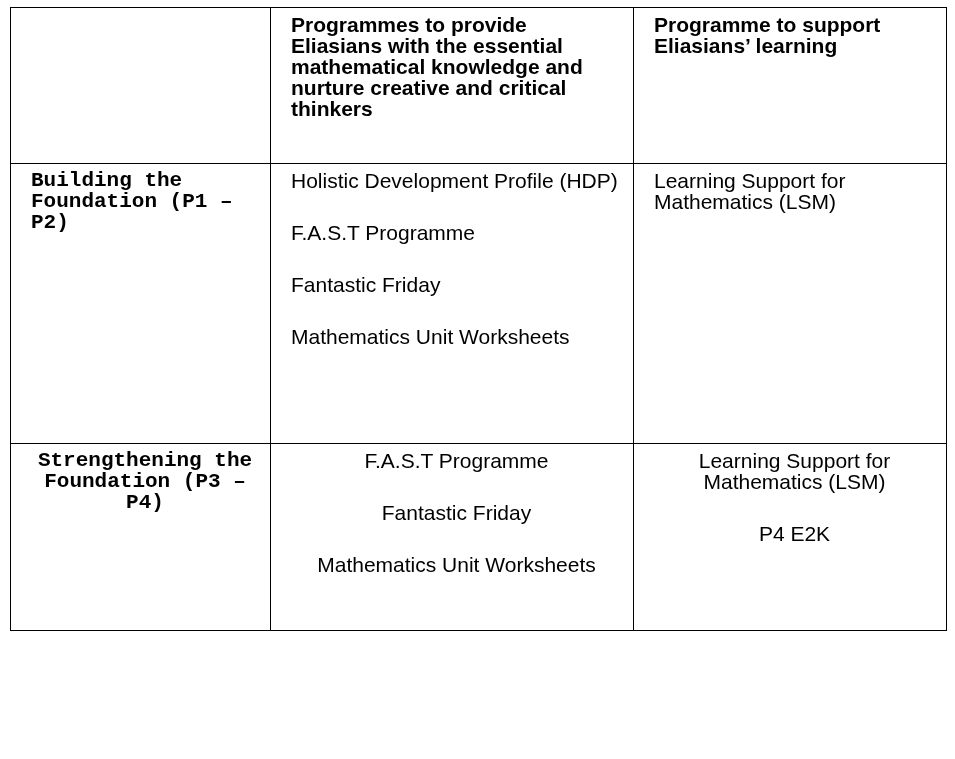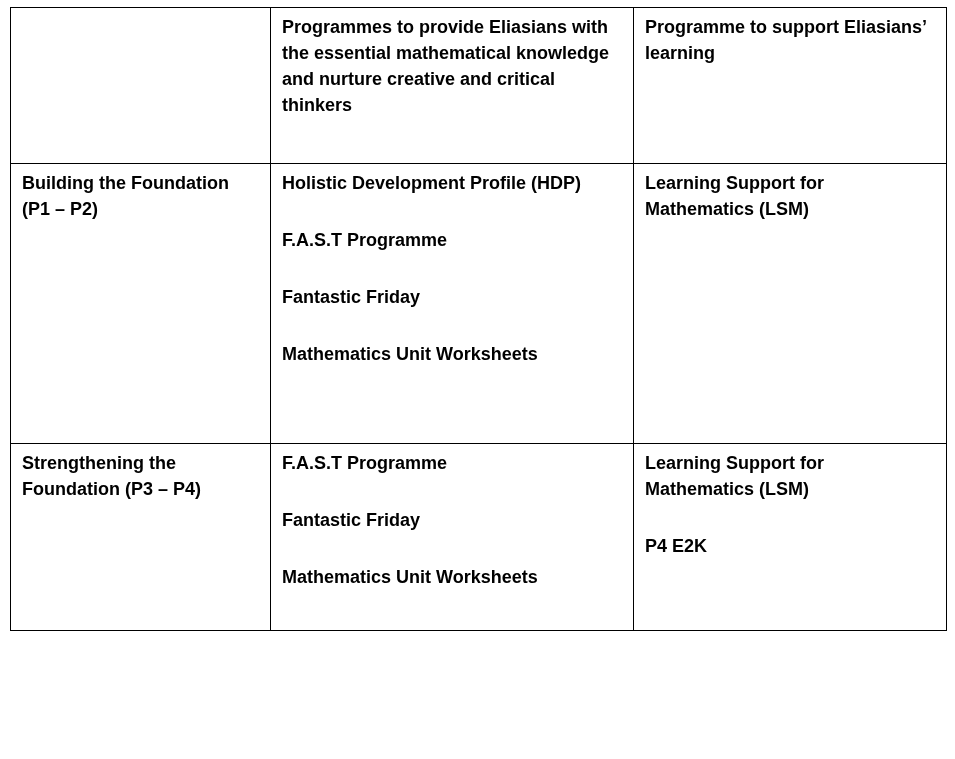--- a/index.html
+++ b/index.html
@@ -1,29 +1,29 @@
 <!DOCTYPE html>
 <html><head>
   <meta charset="utf-8">
   <style>
     html, body { margin: 0; padding: 0; background: #ffffff; }
     body { width: 955px; height: 759px; position: relative; overflow: hidden;
            font-family: "Liberation Sans", "DejaVu Sans", sans-serif; color: #000; }
     table.prog { position: absolute; left: 10px; top: 7px; border-collapse: collapse;
                  table-layout: fixed; width: 936px; }
-    table.prog td { border: 1px solid #000; vertical-align: top; padding: 6px 11px 0 11px;
-                    font-size: 18px; line-height: 26px; }
+    table.prog td { border: 1px solid #000; vertical-align: top; padding: 6px 11px 0 20px;
+                    font-size: 21px; line-height: 21px; }
     col.c1 { width: 260px; } col.c2 { width: 363px; } col.c3 { width: 313px; }
     tr.r0 td { height: 149px; }
     tr.r1 td { height: 273px; }
-    tr.r2 td { height: 180px; }
+    tr.r2 td { height: 180px; text-align: center; }
     tr.r3 td { height: 118px; }
     .hdr { font-weight: bold; }
-    .stage { font-weight: bold; }
-    .item { display: block; font-weight: bold; }
+    .stage { font-weight: bold; font-family: Liberation Mono, monospace; }
+    .item { display: block; }
     .gap { display: block; height: 31px; }
   </style>
 </head>
 <body>
 
 <table class="prog">
   <colgroup>
       <col class="c1">
       <col class="c2">
       <col class="c3">

